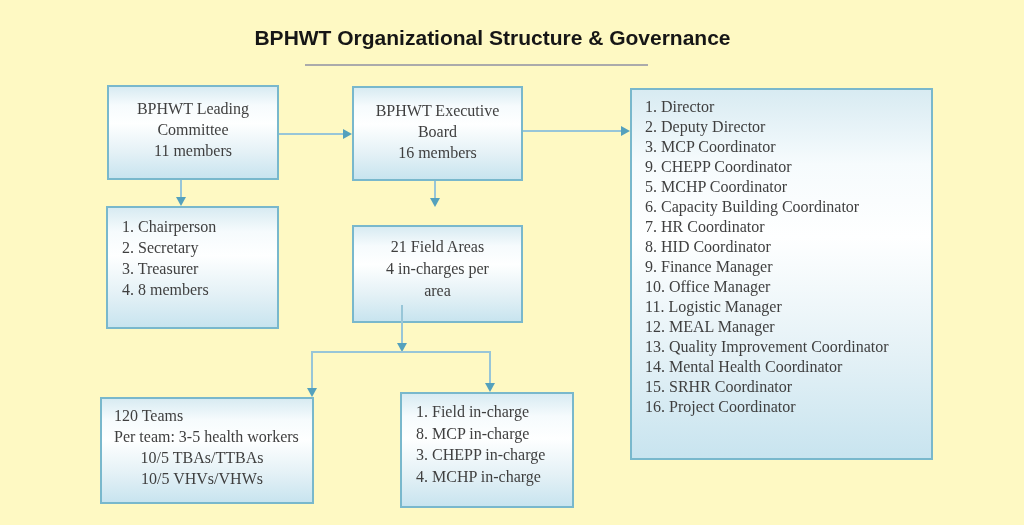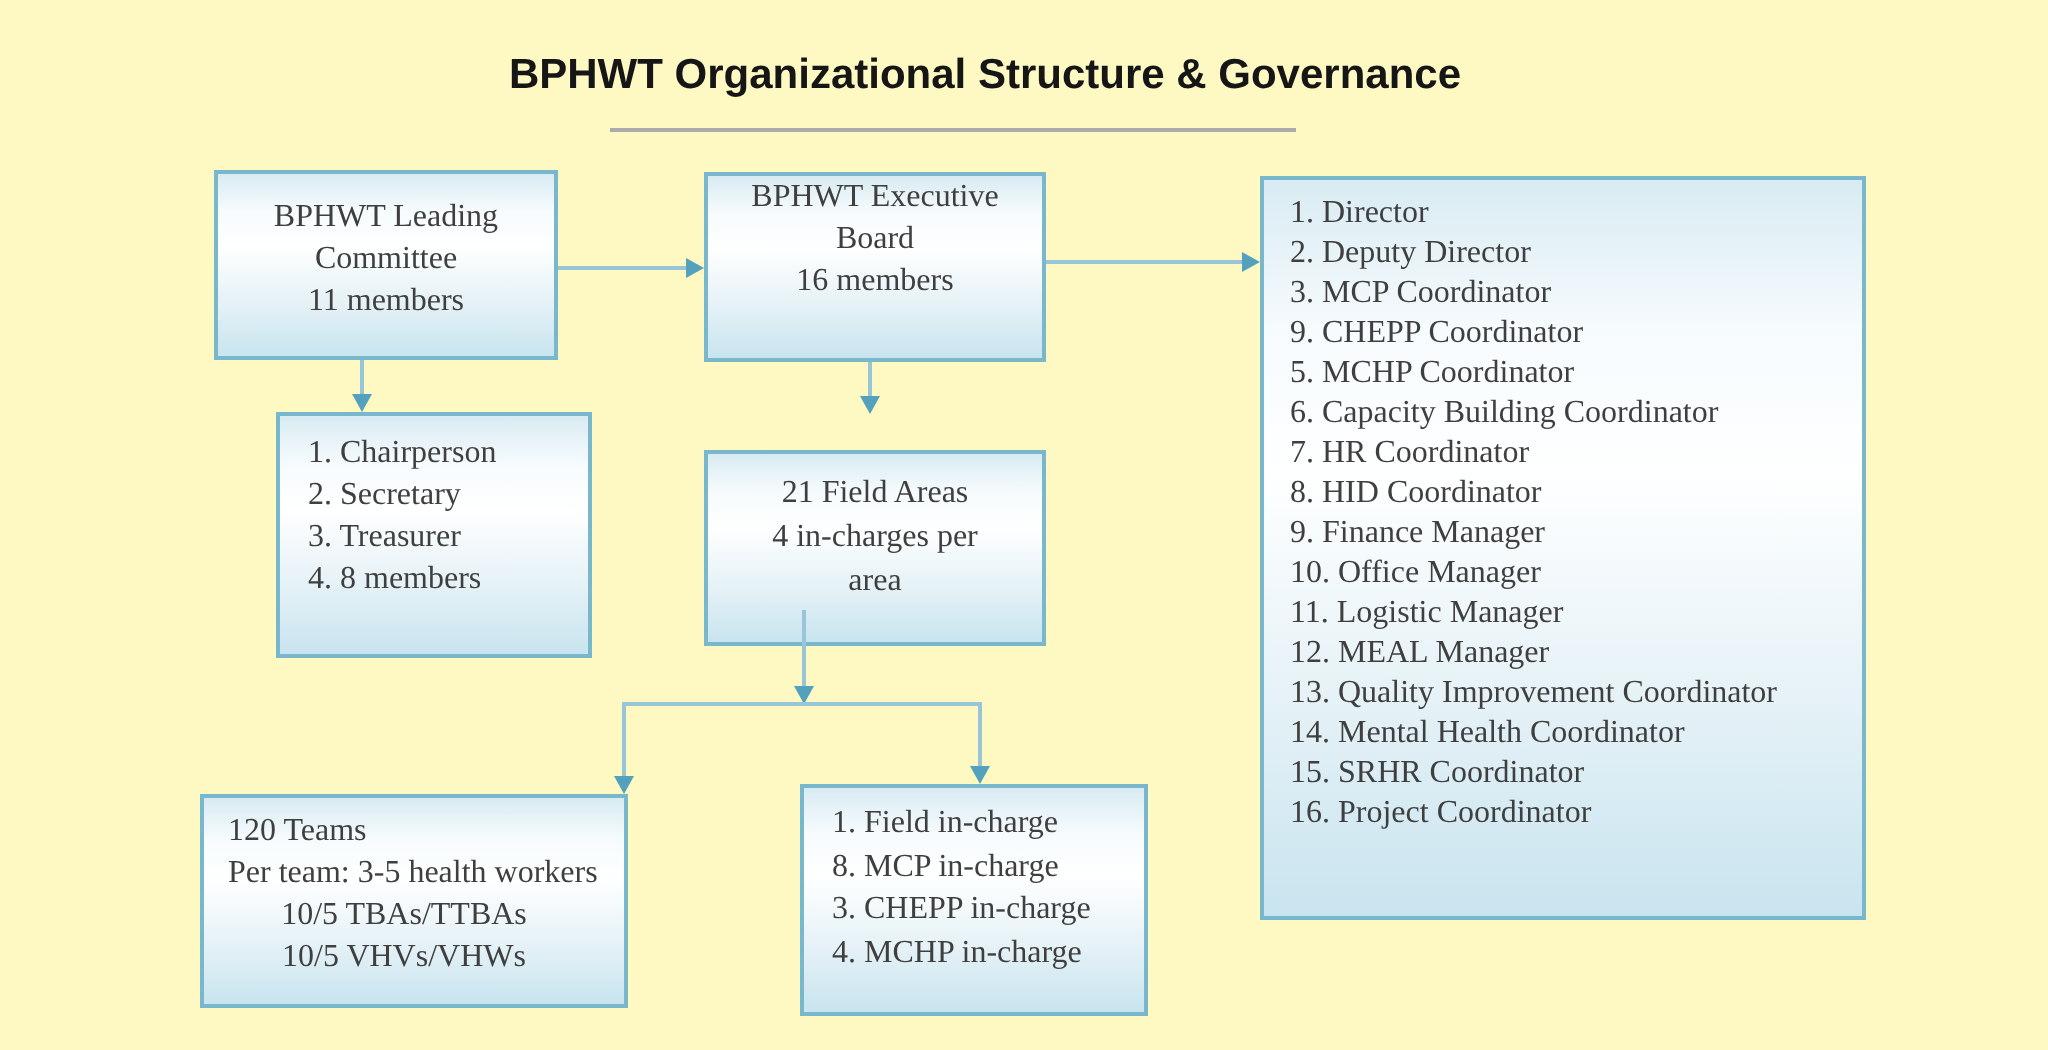--- a/index.html
+++ b/index.html
@@ -16,23 +16,23 @@
 
   .box{
     position:absolute;box-sizing:border-box;
     border:2px solid var(--box-border,#79b8cc);
     background:linear-gradient(180deg,var(--box-fill-top,#d8ebf2) 0%,#f6fbfd 20%,#feffff 40%,#e4f1f6 72%,var(--box-fill-bottom,#c8e4ef) 100%);
     font-size:16px;line-height:21px;
   }
   .center{text-align:center;}
 
   .box-leading{left:107px;top:85px;width:172px;height:95px;padding-top:11px;}
-  .box-exec{left:352px;top:86px;width:171px;height:95px;padding-top:0;}
+  .box-exec{left:352px;top:86px;width:171px;height:95px;padding-top:12px;}
   .box-roles{left:630px;top:88px;width:303px;height:372px;padding:7px 8px 0 13px;line-height:20px;}
-  .box-lead-roles{left:106px;top:206px;width:158px;height:123px;padding:8px 8px 0 14px;line-height:21px;margin-left:32px;}
+  .box-lead-roles{left:106px;top:206px;width:173px;height:123px;padding:8px 8px 0 14px;line-height:21px;}
   .box-field-areas{left:352px;top:212px;width:171px;height:98px;padding-top:9px;line-height:22px;margin-top:13px;}
   .box-teams{left:100px;top:397px;width:214px;height:107px;padding:6px 0 0 12px;line-height:21px;}
   .box-teams .line:nth-child(3),
   .box-teams .line:nth-child(4){text-align:center;padding-right:22px;}
   .box-incharge{left:400px;top:392px;width:174px;height:116px;padding:7px 8px 0 14px;line-height:21.5px;}
 
   .hline{position:absolute;height:2px;background:var(--line,#93c4d7);}
   .vline{position:absolute;width:2px;background:var(--line,#93c4d7);}
   .arrow-right{position:absolute;width:0;height:0;border-top:5px solid transparent;border-bottom:5px solid transparent;border-left:9px solid var(--arrowhead,#54a1bd);}
   .arrow-down{position:absolute;width:0;height:0;border-left:5px solid transparent;border-right:5px solid transparent;border-top:9px solid var(--arrowhead,#54a1bd);}

